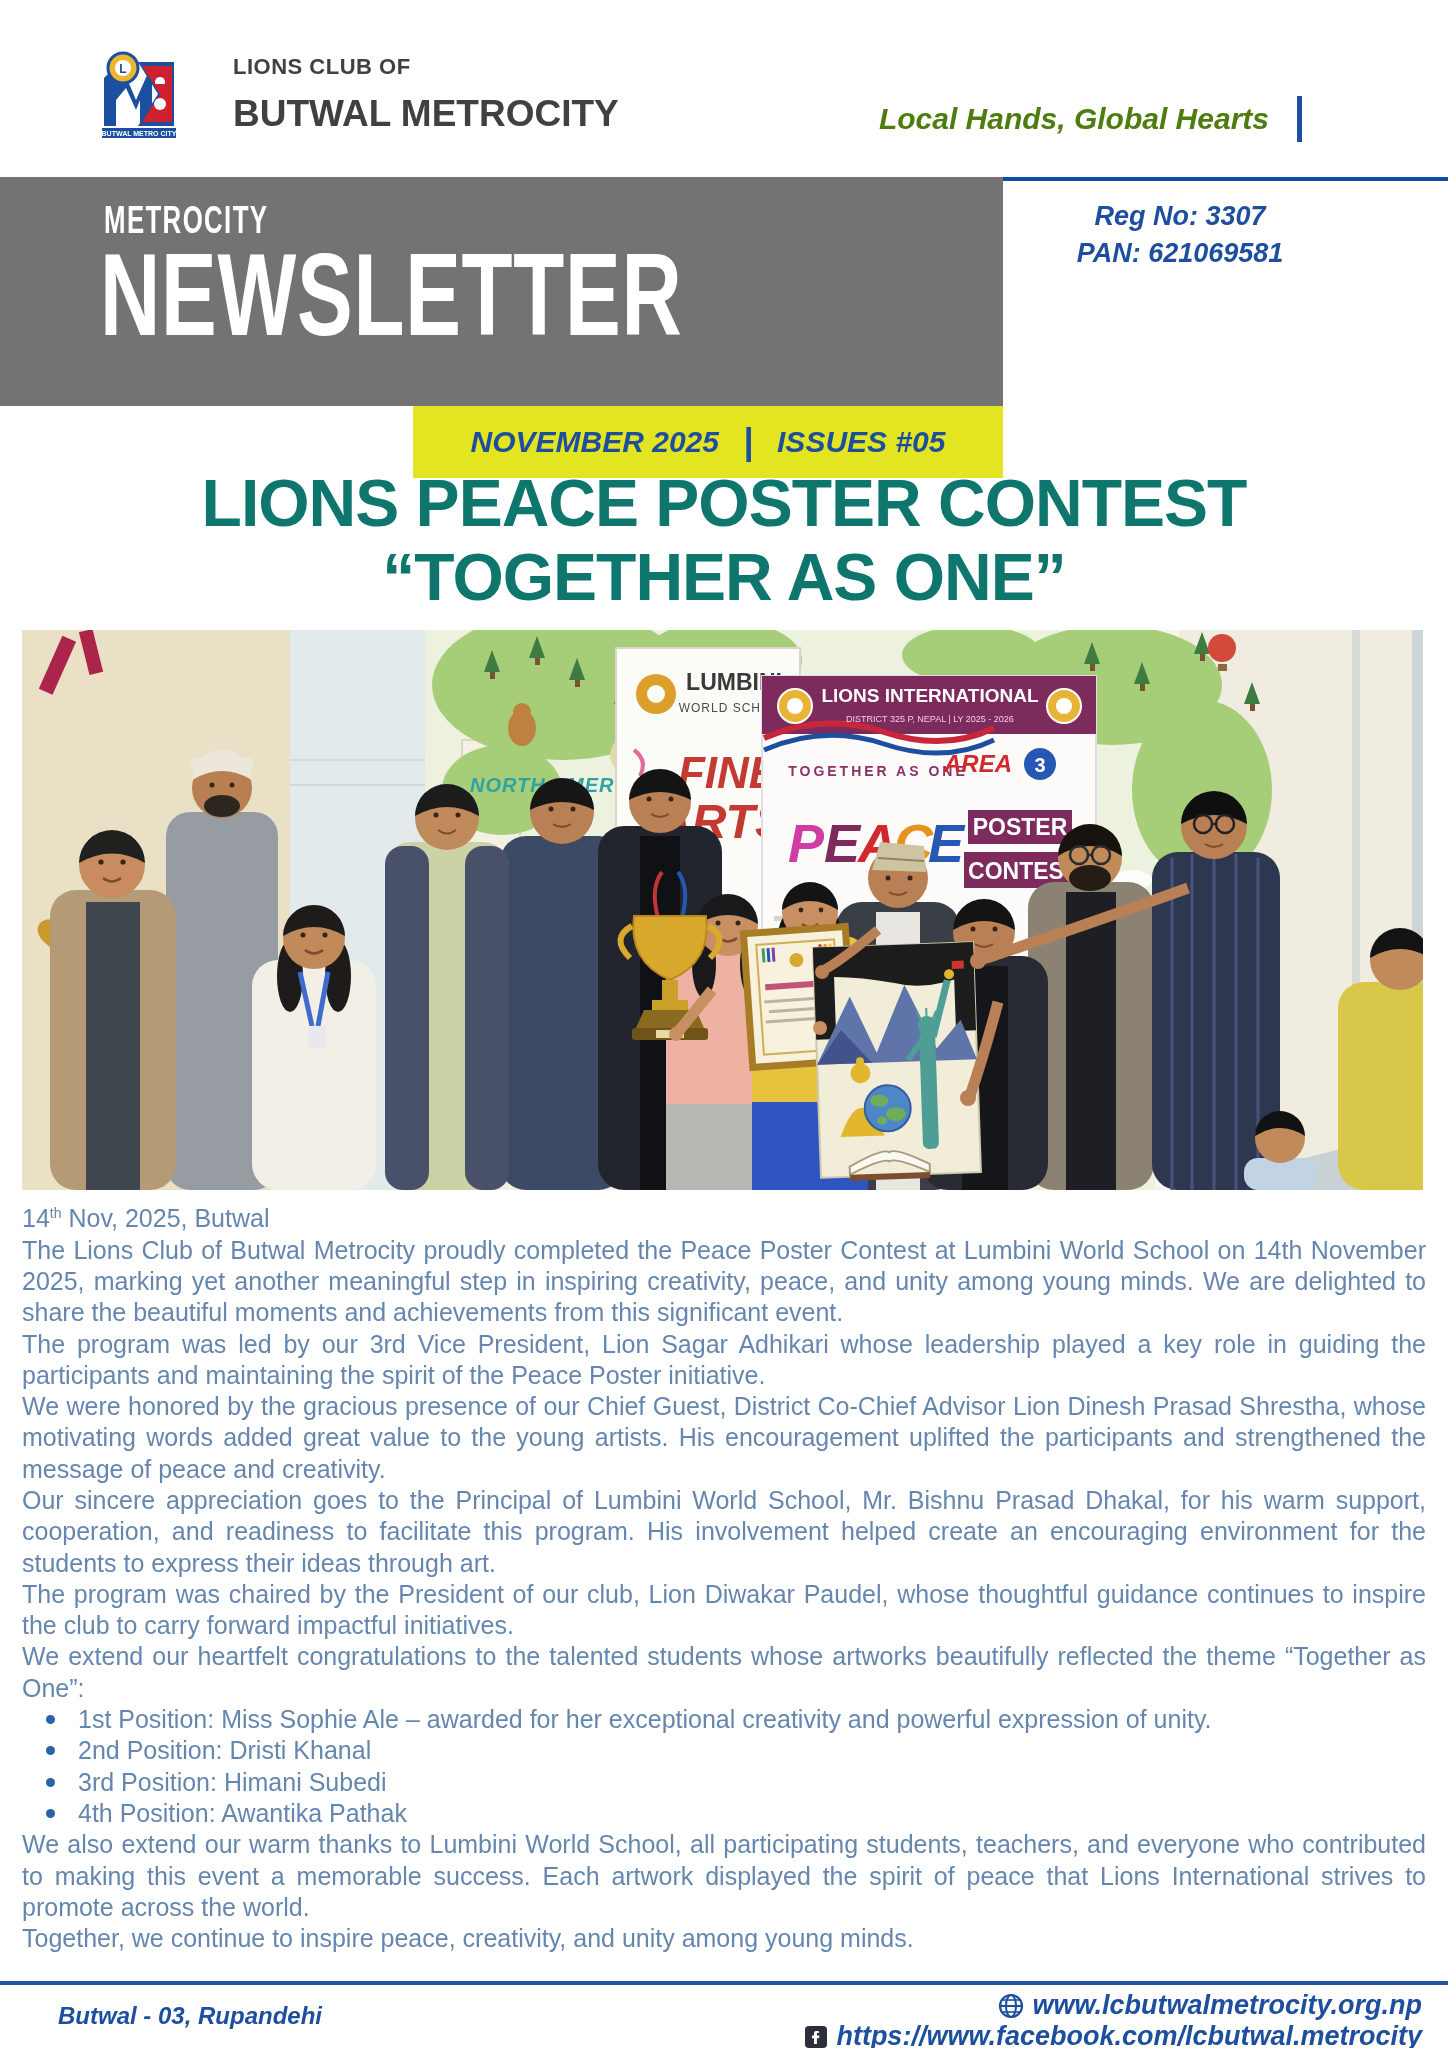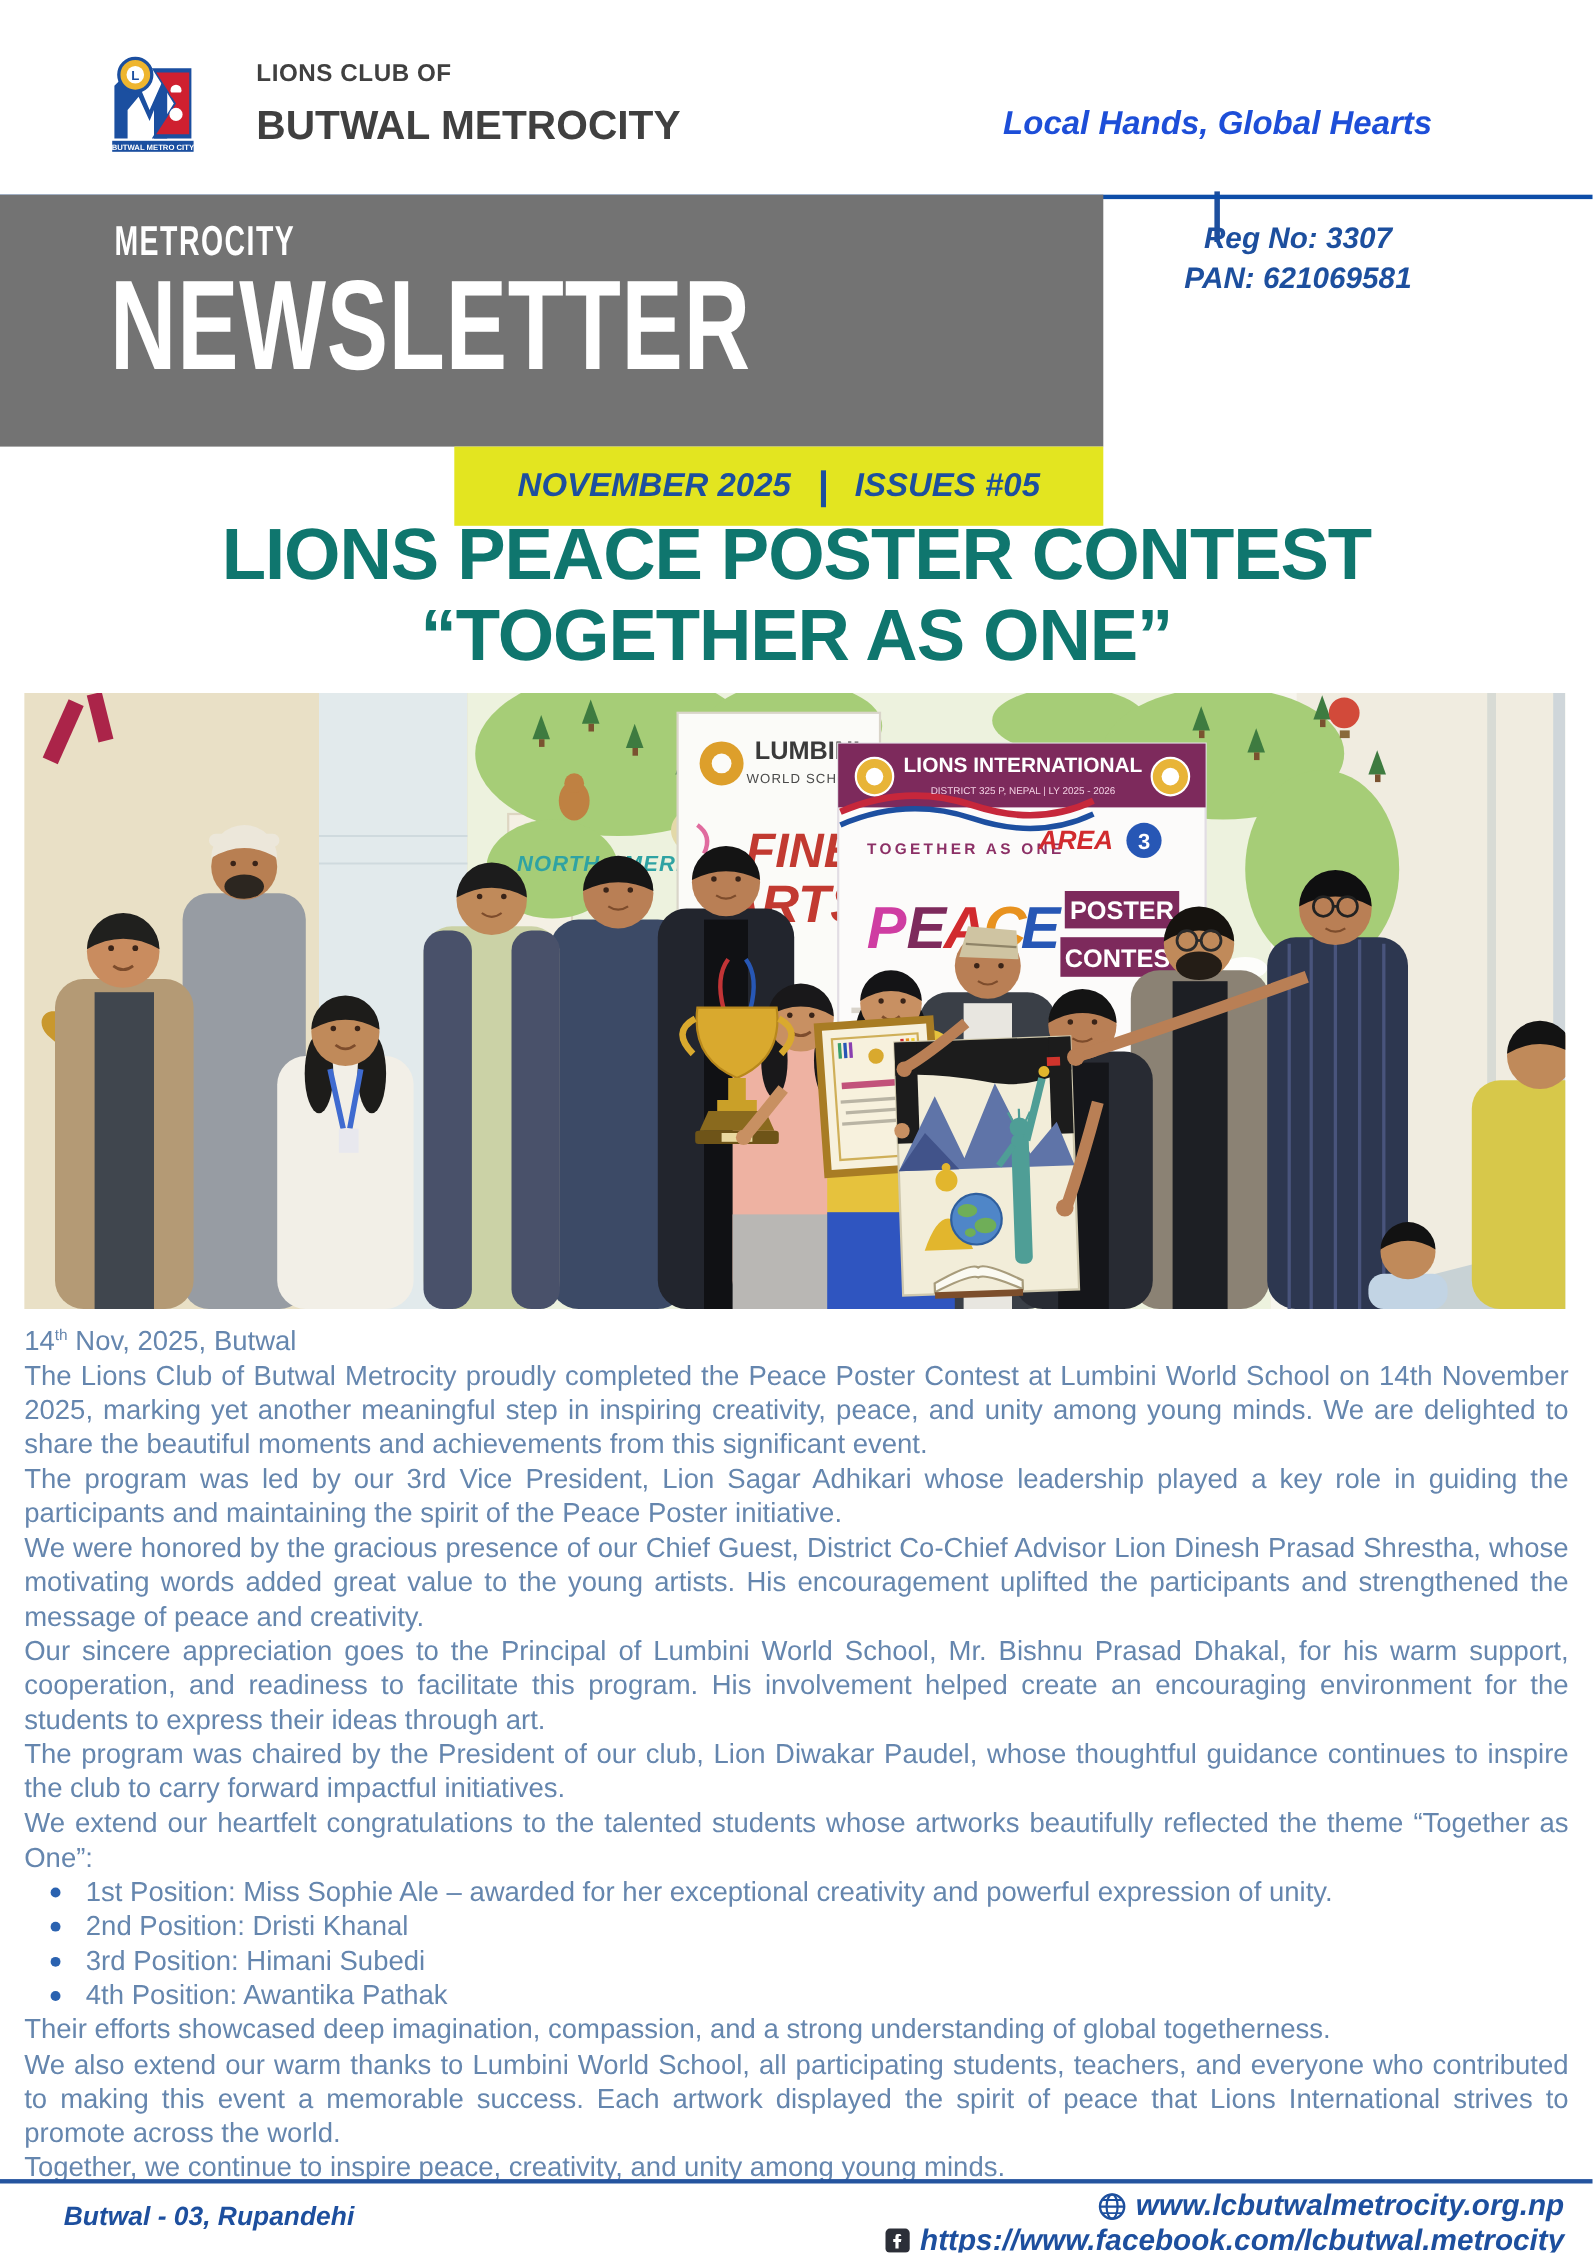--- a/index.html
+++ b/index.html
@@ -5,22 +5,22 @@
   html,body{margin:0;padding:0;background:#fff;}
   .page{position:relative;width:1448px;height:2048px;background:#ffffff;overflow:hidden;
         font-family:"Liberation Sans",sans-serif;}
   svg{font-family:"Liberation Sans",sans-serif;}
 
   
   .logo{position:absolute;left:96px;top:48px;width:130px;height:92px;}
   .club{position:absolute;left:233px;top:54px;color:#404040;}
   .club .l1{font-size:22px;font-weight:bold;letter-spacing:.5px;}
   .club .l2{font-size:37px;font-weight:bold;margin-top:13px;}
-  .tagline{position:absolute;top:96px;right:146px;display:flex;align-items:center;gap:44px;
-           color:#1d4ed8;font-size:30px;font-weight:bold;font-style:italic;flex-direction:column;}
+  .tagline{position:absolute;top:96px;right:146px;display:flex;align-items:center;gap:28px;
+           color:#4d7c0f;font-size:30px;font-weight:bold;font-style:italic;}
   .tagline .bar{width:5px;height:46px;background:#1d4f9e;}
 
   
   .top-rule{position:absolute;left:0;top:177px;width:1448px;height:4px;background:#0d4da8;}
   .blue-block{position:absolute;left:0;top:177px;width:1003px;height:229px;background:#737373;}
   .kicker{position:absolute;left:104px;top:22px;color:#ffffff;font-weight:bold;font-size:38px;
           letter-spacing:2px;transform:scaleX(.68);transform-origin:left top;white-space:nowrap;}
   .nl-title{position:absolute;left:100px;top:60px;color:#ffffff;font-weight:bold;font-size:116px;
             line-height:1;transform:scaleX(.72);transform-origin:left top;letter-spacing:1px;white-space:nowrap;}
   .regpan{position:absolute;left:1018px;top:198px;width:324px;text-align:center;color:#1d4f9e;
@@ -447,21 +447,20 @@
       </div>
     <ul class="positions">
 
     <li class="pos">1st Position: Miss Sophie Ale – awarded for her exceptional creativity and powerful expression of unity.</li>
         <li class="pos">2nd Position: Dristi Khanal</li>
         <li class="pos">3rd Position: Himani Subedi</li>
         <li class="pos">4th Position: Awantika Pathak</li>
       </ul>
     <div>
 
-    <p class="para">Their efforts showcased deep imagination, compassion, and a strong understanding of global togetherness.</p>
         <p class="para">We also extend our warm thanks to Lumbini World School, all participating students, teachers, and everyone who contributed to making this event a memorable success. Each artwork displayed the spirit of peace that Lions International strives to promote across the world.</p>
         <p class="para">Together, we continue to inspire peace, creativity, and unity among young minds.</p>
       </div>
   </main>
 
   <div class="foot-rule"></div>
   <div class="address">Butwal - 03, Rupandehi</div>
   <div class="links">
     <div class="row">
       <svg class="icon" width="26" height="26" viewBox="0 0 26 26">

